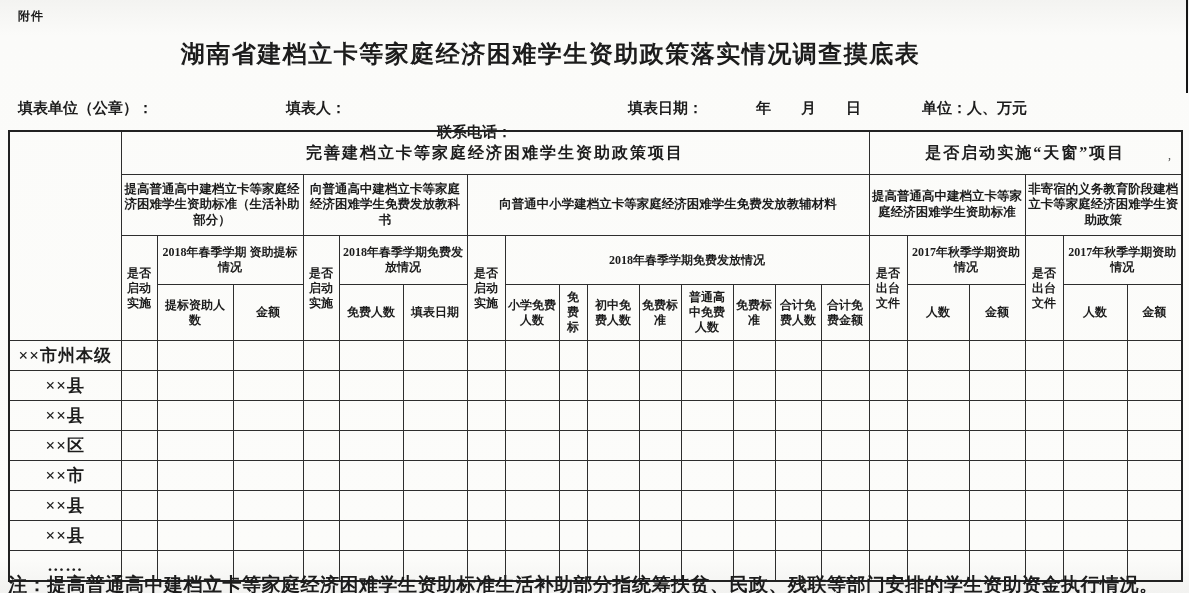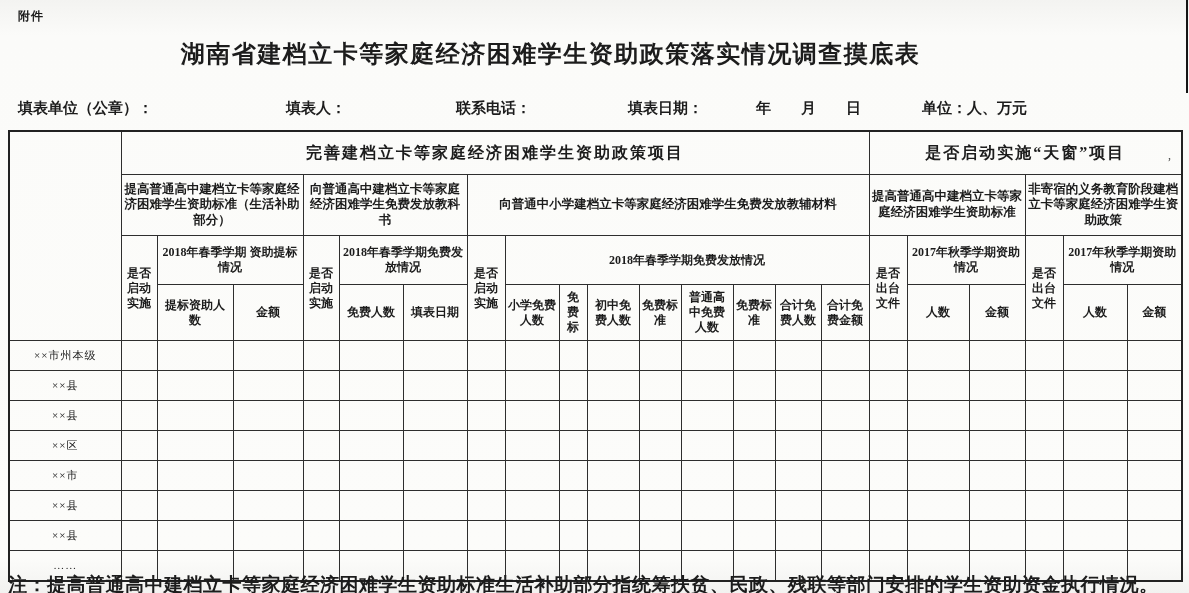--- a/index.html
+++ b/index.html
@@ -9,21 +9,21 @@
     font-family:"Liberation Serif","DejaVu Serif",serif;
     color:#1c1c1c;
   }
   .attachment{position:absolute;left:18px;top:8px;font-size:12px;font-weight:700;letter-spacing:1px;}
   .title{position:absolute;left:0;top:38px;width:1101px;text-align:center;
          font-size:24px;font-weight:700;letter-spacing:1.5px;}
   .form-line{position:absolute;top:99px;left:0;width:944px;height:18px;font-size:15px;font-weight:700;}
   .form-line span{position:absolute;white-space:nowrap;}
   .ff-unit{left:18px;}
   .ff-filler{left:286px;}
-  .ff-phone{left:456px;}
+  .ff-phone{left:437px;margin-top:24px;}
   .ff-date{left:628px;}
   .ff-year{left:756px;}
   .ff-month{left:801px;}
   .ff-day{left:846px;}
   .ff-measure{left:922px;}
 
   table.survey{
     position:absolute;left:8px;top:130px;width:1173px;
     border-collapse:collapse;table-layout:fixed;
     font-size:12px;line-height:1.25;border-radius:23px;
@@ -36,21 +36,21 @@
     overflow:hidden;
   }
   table.survey{border:2px solid #222;}
   tr.row-a td{height:40px;font-size:16px;font-weight:700;letter-spacing:2px;}
   tr.row-b td{height:58px;font-size:12.5px;font-weight:700;}
   tr.row-c td{font-size:12px;font-weight:700;}
   tr.row-c td.tall{height:46px;}
   tr.row-d td{height:53px;font-size:12px;font-weight:700;}
   td.region-head{background:transparent;}
   tbody.data tr td{height:27px;}
-  tbody.data td.row-label{font-size:11px;letter-spacing:1px;font-weight:400;}
+  tbody.data td.row-label{font-size:17px;letter-spacing:1px;font-weight:700;}
   .note{position:absolute;left:8px;top:572px;font-size:19px;font-weight:700;letter-spacing:.5px;white-space:nowrap;}
   .edge-artifact{position:absolute;right:1px;top:0;width:2px;height:93px;background:#151515;}
   .comma-artifact{position:absolute;left:1168px;top:148px;font-size:12px;color:#444;}
 </style>
 </head>
 <body>
 
 <div class="attachment">附件</div>
 <div class="title">湖南省建档立卡等家庭经济困难学生资助政策落实情况调查摸底表</div>
 

